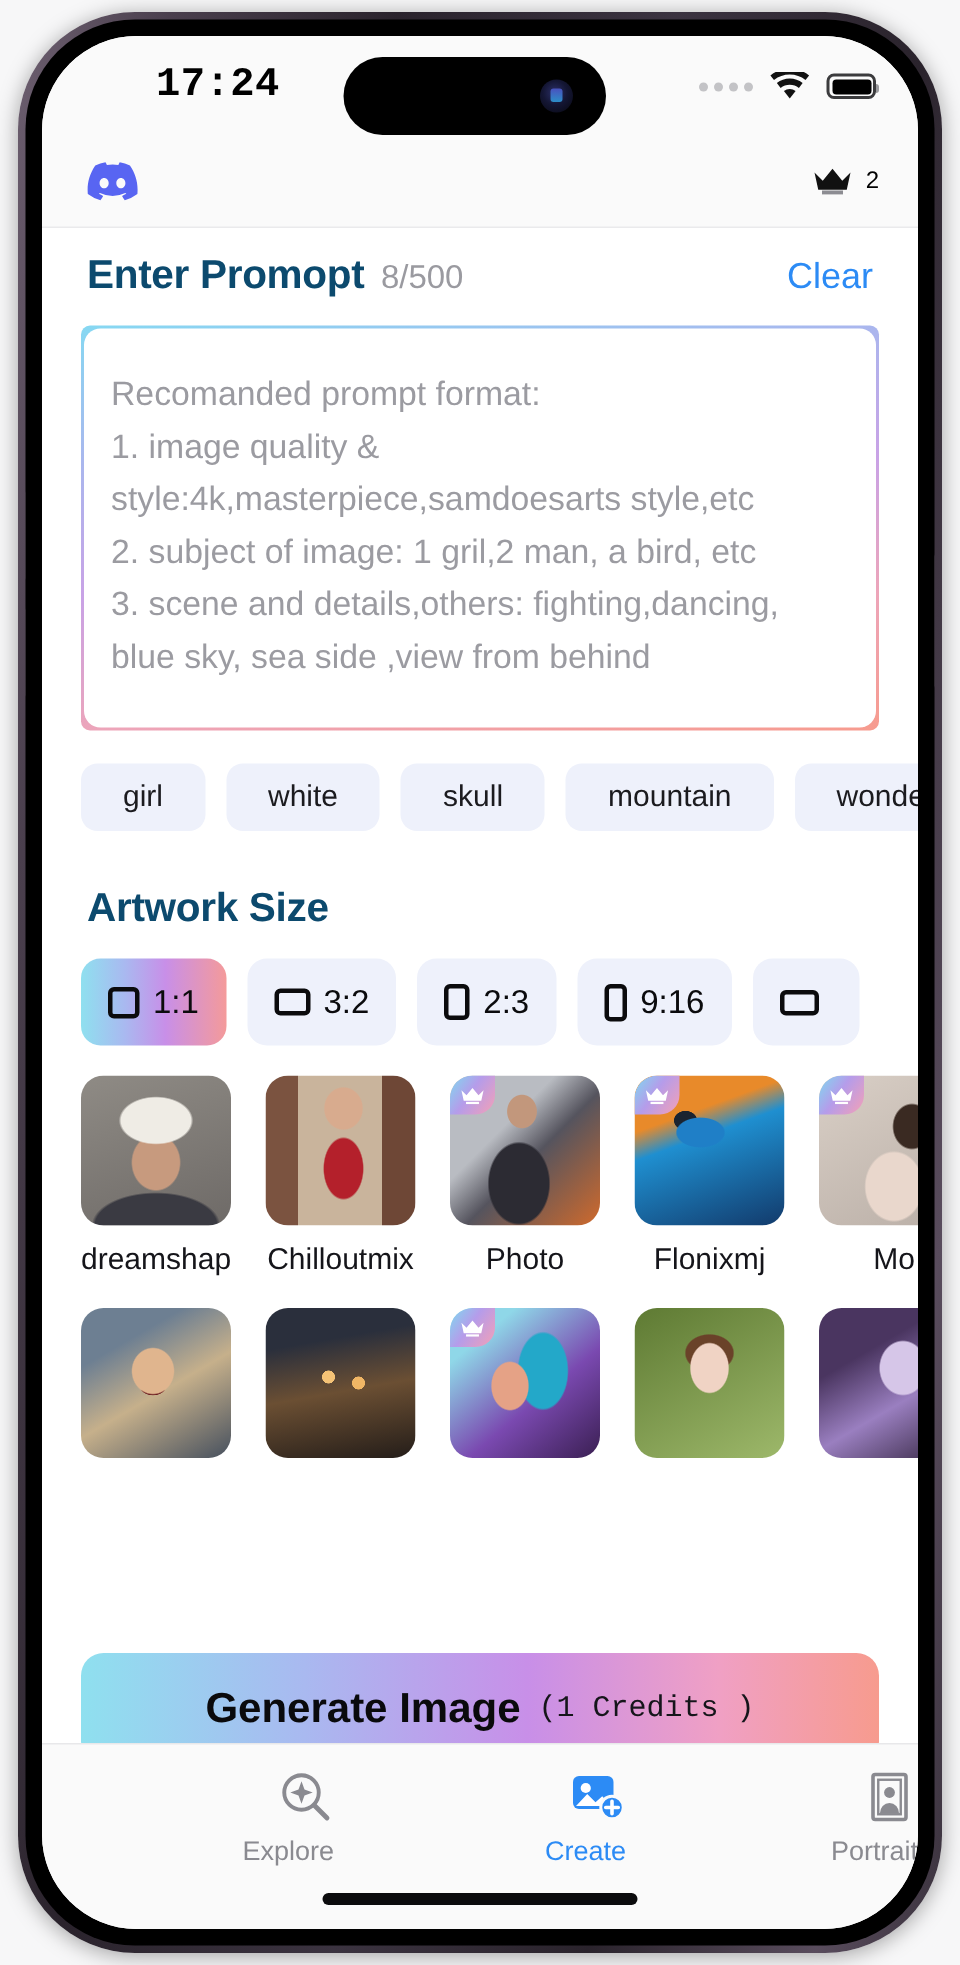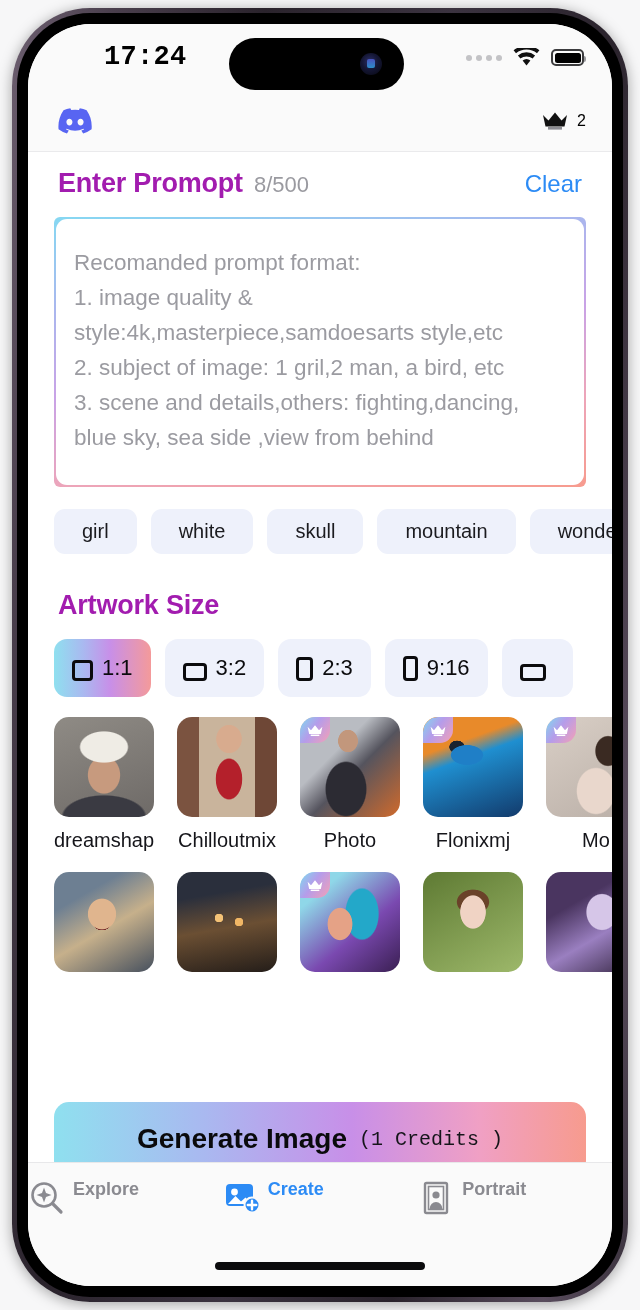--- a/index.html
+++ b/index.html
@@ -85,21 +85,21 @@
     display:flex; align-items:center; justify-content:space-between;
     padding:0 26px 0 30px;
   }
   #credits-pill{ display:flex; align-items:center; gap:9px;}
   
   #content{
     position:absolute; left:0; top:128px; width:584px; height:1010px;
     background:#fff; overflow:hidden;
   }
   .section-title{
-    font-size:27px; font-weight:bold; color:#a21caf; letter-spacing:-.2px;
+    font-size:27px; font-weight:bold; color:#0c4a6e; letter-spacing:-.2px;
   }
   #prompt-header{
     display:flex; align-items:baseline; padding:16px 30px 0 30px;
   }
   #prompt-count{ font-size:22px; color:#9a9aa0; margin-left:11px; font-weight:normal;}
   #clear-btn{ margin-left:auto; font-size:24px; color:#2c8bf5;}
   
   #prompt-box-wrap{
     margin:18px 26px 0 26px; height:270px;
     border-radius:6px; padding:2px;
@@ -118,22 +118,22 @@
   }
   .chip{
     background:#eef1fb; border-radius:11px;
     padding:11px 28px; font-size:20px; color:#1b1b1f; flex:none;
   }
   
   #artwork-size-title{ padding:36px 0 0 30px;}
   #size-row{ display:flex; gap:14px; padding:18px 0 0 26px; white-space:nowrap;}
   .size-chip{
     background:#eef1fb; border-radius:13px; height:58px;
-    display:flex; align-items:flex-end; gap:9px;
-    padding:16px 18px; flex:none;
+    display:flex; align-items:center; gap:9px;
+    padding:2px 18px; flex:none;
   }
   .size-chip.selected{
     background:linear-gradient(90deg,#8fe0ef 0%, #a9b9f0 30%, #c88fe8 58%, #f49a9a 100%);
   }
   .size-chip span{ font-size:22px; font-weight:500; color:#0b0b0d;}
   .ar-ico{ border:3.5px solid #0b0b0d; border-radius:4px; flex:none;}
   .ar-1-1{ width:21px; height:21px;}
   .ar-3-2{ width:24px; height:18px;}
   .ar-2-3{ width:17px; height:24px;}
   .ar-9-16{ width:15px; height:25px;}
@@ -204,21 +204,21 @@
     display:flex; align-items:center; justify-content:center; gap:12px;
   }
   #generate-label{ font-size:28px; font-weight:bold; color:#0a0a0c;}
   #generate-credits{ font-size:20px; color:#15151a;font-family:Liberation Mono, monospace;}
   
   #tab-bar{
     position:absolute; left:0; bottom:0; width:584px; height:124px;
     background:#fafafa; border-top:1px solid #e8e8ea;
     display:flex; align-items:flex-start; padding-top:16px;
   }
-  .tab{ flex:1; display:flex; flex-direction:row; align-items:flex-start; gap:7px;font-weight:bold;}
+  .tab{ flex:1; display:flex; flex-direction:column; align-items:flex-end; gap:7px;}
   .tab-label{ font-size:18px; color:#8a8a90;}
   .tab.active .tab-label{ color:#2c8bf5;}
   #home-indicator{
     position:absolute; left:50%; transform:translateX(-50%); bottom:16px;
     width:210px; height:8px; background:#0b0b0d; border-radius:4px;
   }
 </style>
 </head>
 <body>
 

